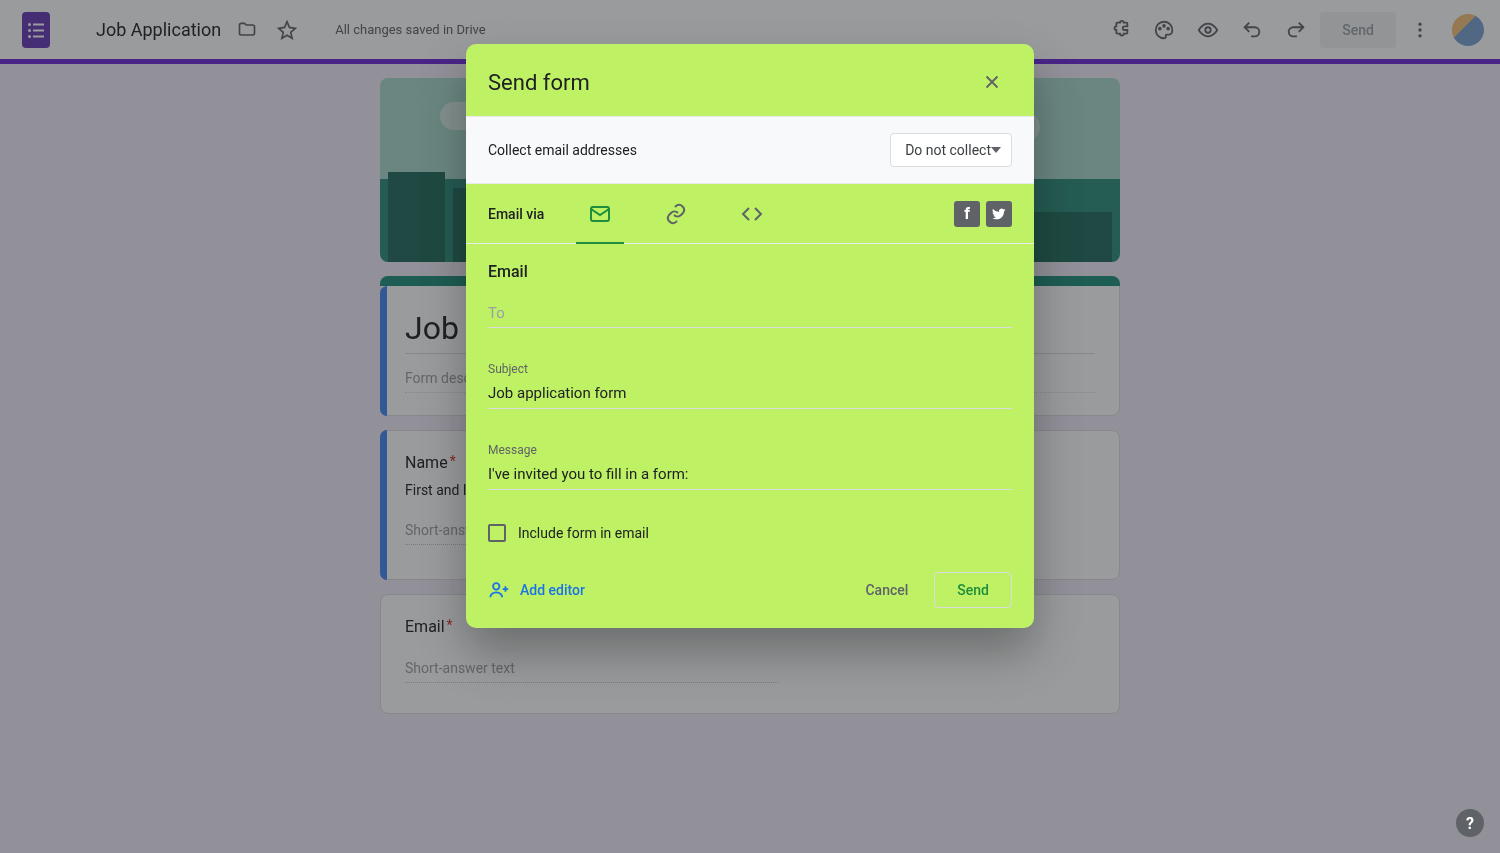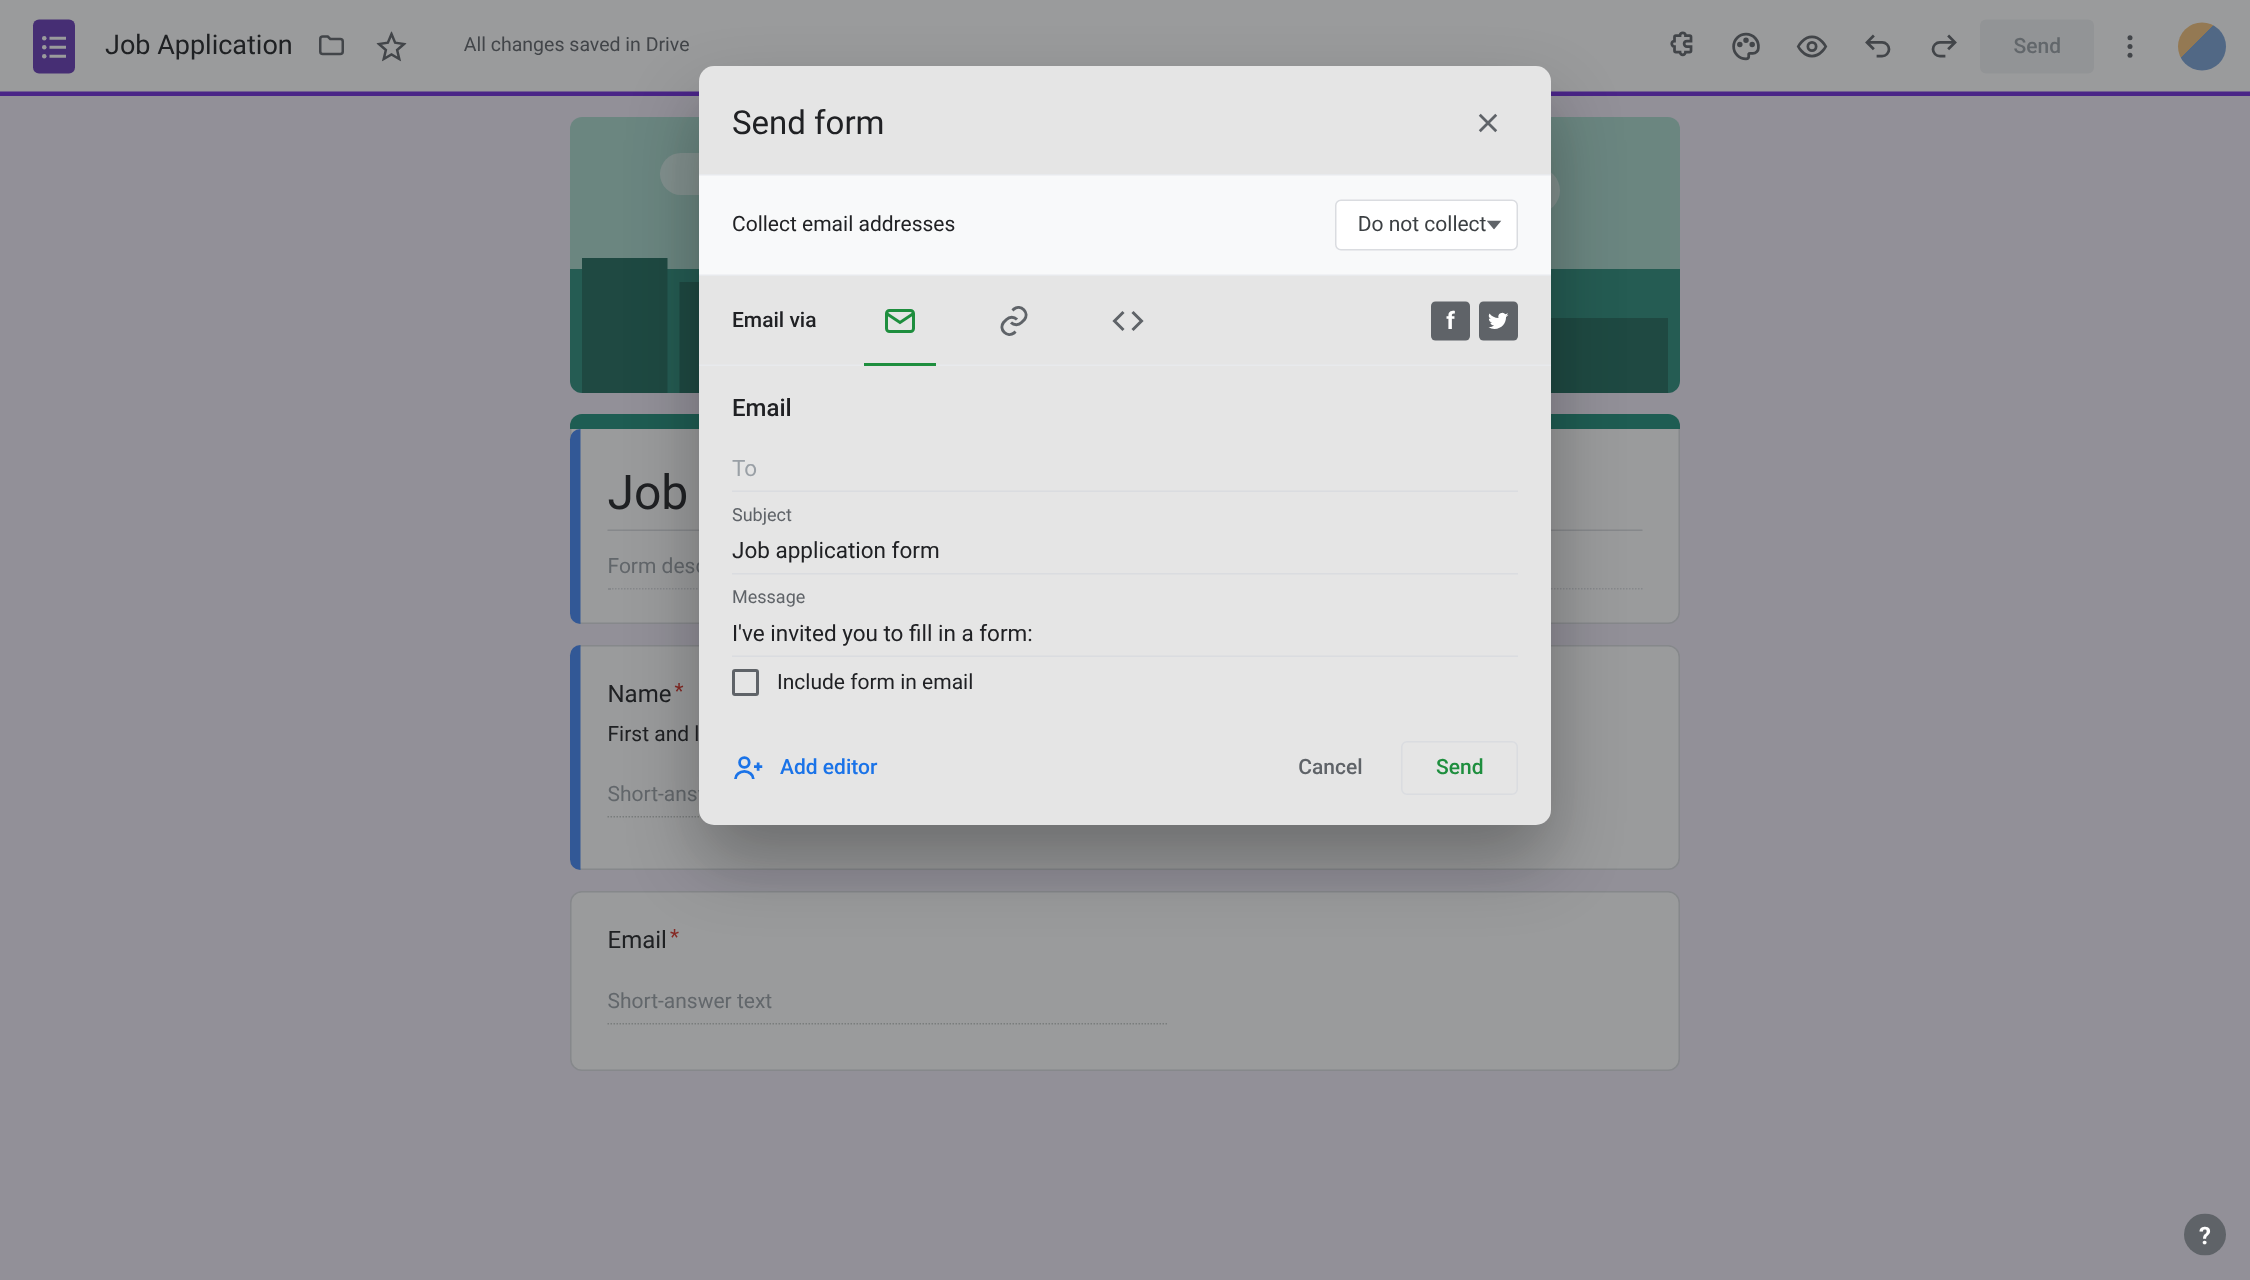--- a/index.html
+++ b/index.html
@@ -2,21 +2,21 @@
 <html><head>
 <meta charset="utf-8">
 <style>
   * { box-sizing: border-box; font-family: "Google Sans", Roboto, Arial, sans-serif; }
   html, body { margin: 0; padding: 0; height: 100%; }
   body { background: #fff; color: #202124; font-size: 14px; }
 
   
   .header {
     display: flex; align-items: center; height: 64px;
-    padding: 0 16px; border-bottom: 3px solid #6d28d9; background: #fff;
+    padding: 0 16px; border-bottom: 5px solid #6d28d9; background: #fff; gap: 26px;
   }
   .logo-box {
     width: 40px; height: 40px; display:flex; align-items:center; justify-content:center;
   }
   .logo {
     width: 28px; height: 36px; background: #673ab7; border-radius: 4px;
     display:flex; align-items:center; justify-content:center; position: relative;
   }
   .logo svg { display:block; }
   .title-area { display:flex; align-items:center; margin-left: 8px; }
@@ -97,21 +97,21 @@
     font-size: 14px; color:#9aa0a6; padding-bottom: 6px;
     border-bottom: 1px dotted #c4c7c5; margin-top: 24px; width: 54%;
   }
 
   
   .scrim {
     position: fixed; inset:0; background: rgba(32,33,36,.45);
   }
   .dialog {
     position: fixed; left:50%; top:44px; transform: translateX(-50%);
-    width: 568px; background:#e5e5e5; border-radius: 10px;
+    width: 568px; background:#bef264; border-radius: 10px;
     box-shadow: 0 24px 48px rgba(0,0,0,.3);
     overflow:hidden;
     max-height: calc(100% - 70px);
     display:flex; flex-direction:column;
   }
   .dlg-head {
     display:flex; align-items:center; justify-content:space-between;
     padding: 18px 22px 14px 22px;
   }
   .dlg-title { font-size: 22px; color:#202124; }
@@ -147,21 +147,21 @@
   }
   .social { margin-left:auto; display:flex; gap:6px; }
   .social .sbox {
     width:26px; height:26px; border-radius:3px; background:#5f6368;
     display:flex; align-items:center; justify-content:center; color:#fff; font-weight:700;
     font-size:16px; cursor:pointer;
   }
 
   .dlg-body { padding: 18px 22px 4px 22px; }
   .section-title { font-size:16px; font-weight:500; color:#202124; margin-bottom: 20px;}
-  .field { margin-bottom: 8px; }
+  .field { margin-bottom: 34px; }
   .field-label { font-size:12px; color:#5f6368; margin-bottom:4px; }
   .field input {
     width:100%; border:none; border-bottom:1px solid #dadce0; outline:none;
     font-size:15px; padding: 4px 0 6px 0; color:#202124; background:transparent;
     font-family: inherit;
   }
   .field input::placeholder { color:#9aa0a6; font-size:15px; }
   .to-field input { font-size:14px; }
 
   .checkbox-row { display:flex; align-items:center; gap:12px; margin-top: 6px; margin-bottom: 8px;}

